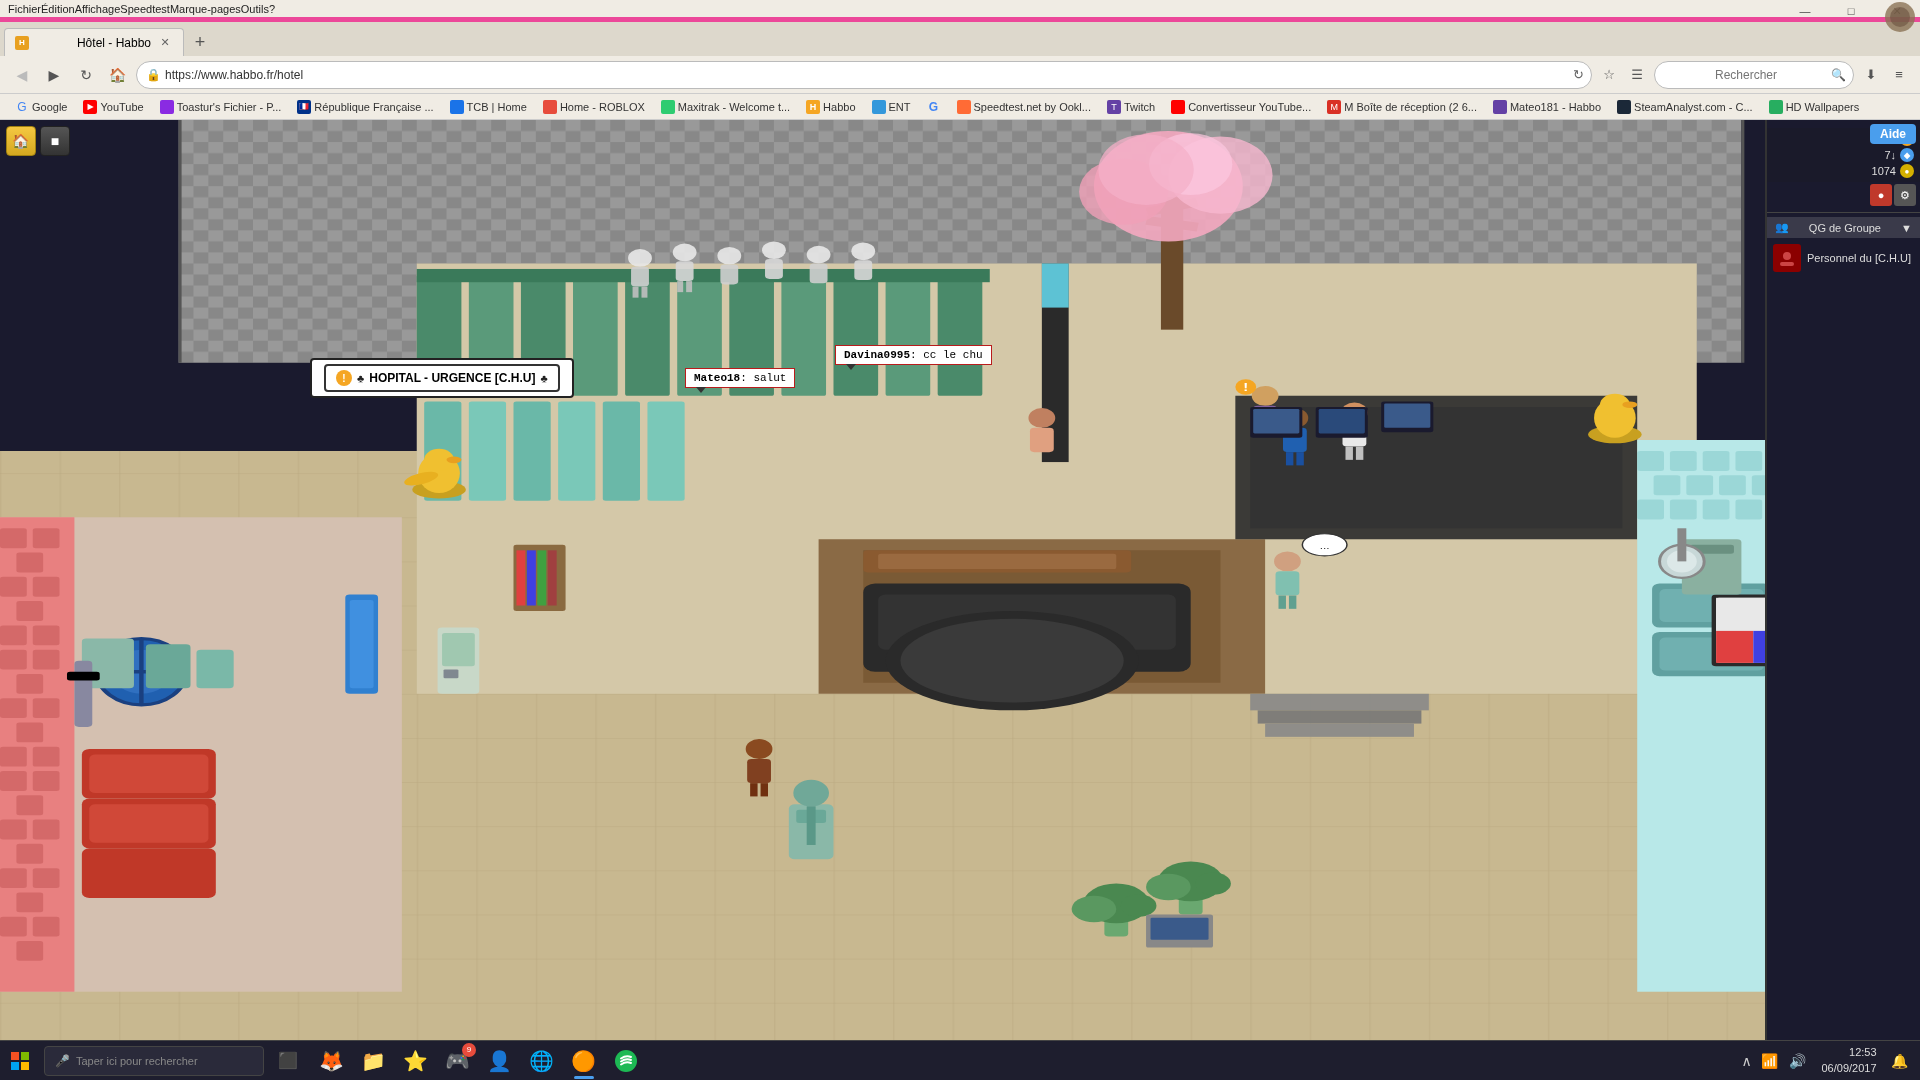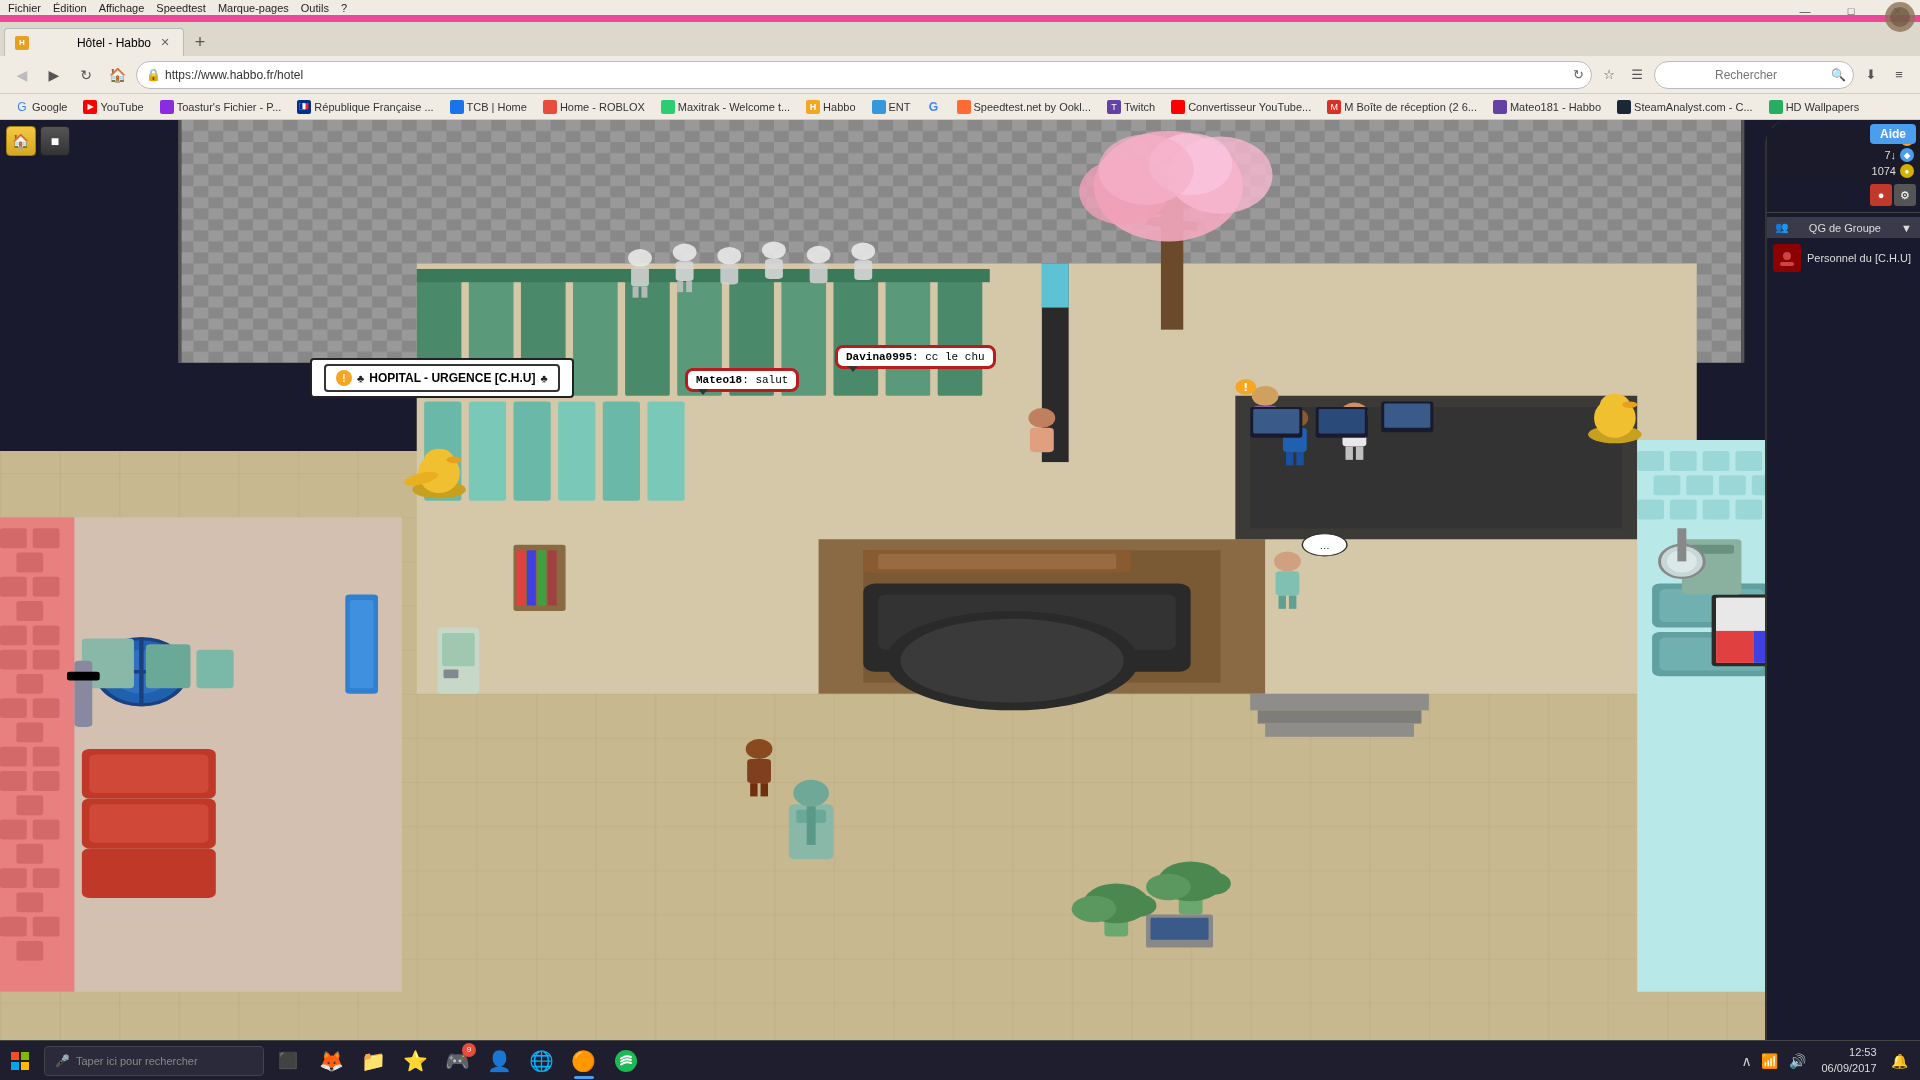--- a/index.html
+++ b/index.html
@@ -14,24 +14,23 @@
       background: #f0ece4;
     }
 
     
     #menu-bar {
       height: 22px;
       background: #f0ece4;
       display: flex;
       align-items: center;
       padding: 0 8px;
-      gap: 12px;
       font-size: 11px;
       color: #222;
-      border-bottom: 7px solid #ec4899;
+      border-bottom: 5px solid #ec4899;
     }
     #menu-bar span { cursor: pointer; }
 
     
     #tab-bar {
       height: 34px;
       background: #ddd8cc;
       display: flex;
       align-items: flex-end;
       padding: 0 4px;
@@ -203,22 +202,22 @@
       width: 14px; height: 14px;
       border-radius: 2px;
       display: flex; align-items: center; justify-content: center;
       font-size: 9px;
     }
 
     
     .chat-bubble {
       position: absolute;
       background: white;
-      border: 3px solid #b91c1c;
-      border-radius: 8px;
+      border: 1px solid #b91c1c;
+      border-radius: 0;
       padding: 3px 8px;
       font-size: 11px;
       font-family: 'Volter', 'Courier', monospace;
       white-space: nowrap;
       z-index: 10;
     }
     .chat-bubble::after {
       content: '';
       position: absolute;
       bottom: -6px;
@@ -571,21 +570,20 @@
 
     
     #right-side-panel {
       position: absolute;
       top: 0; right: 0;
       width: 155px;
       bottom: 0;
       background: #1a1a2e;
       border-left: 2px solid #333;
       z-index: 50;
-      border-radius: 24px;
     }
 
     
     #scene-svg {
       position: absolute;
       top: 0; left: 0;
       width: 100%;
       height: 100%;
       z-index: 2;
     }

